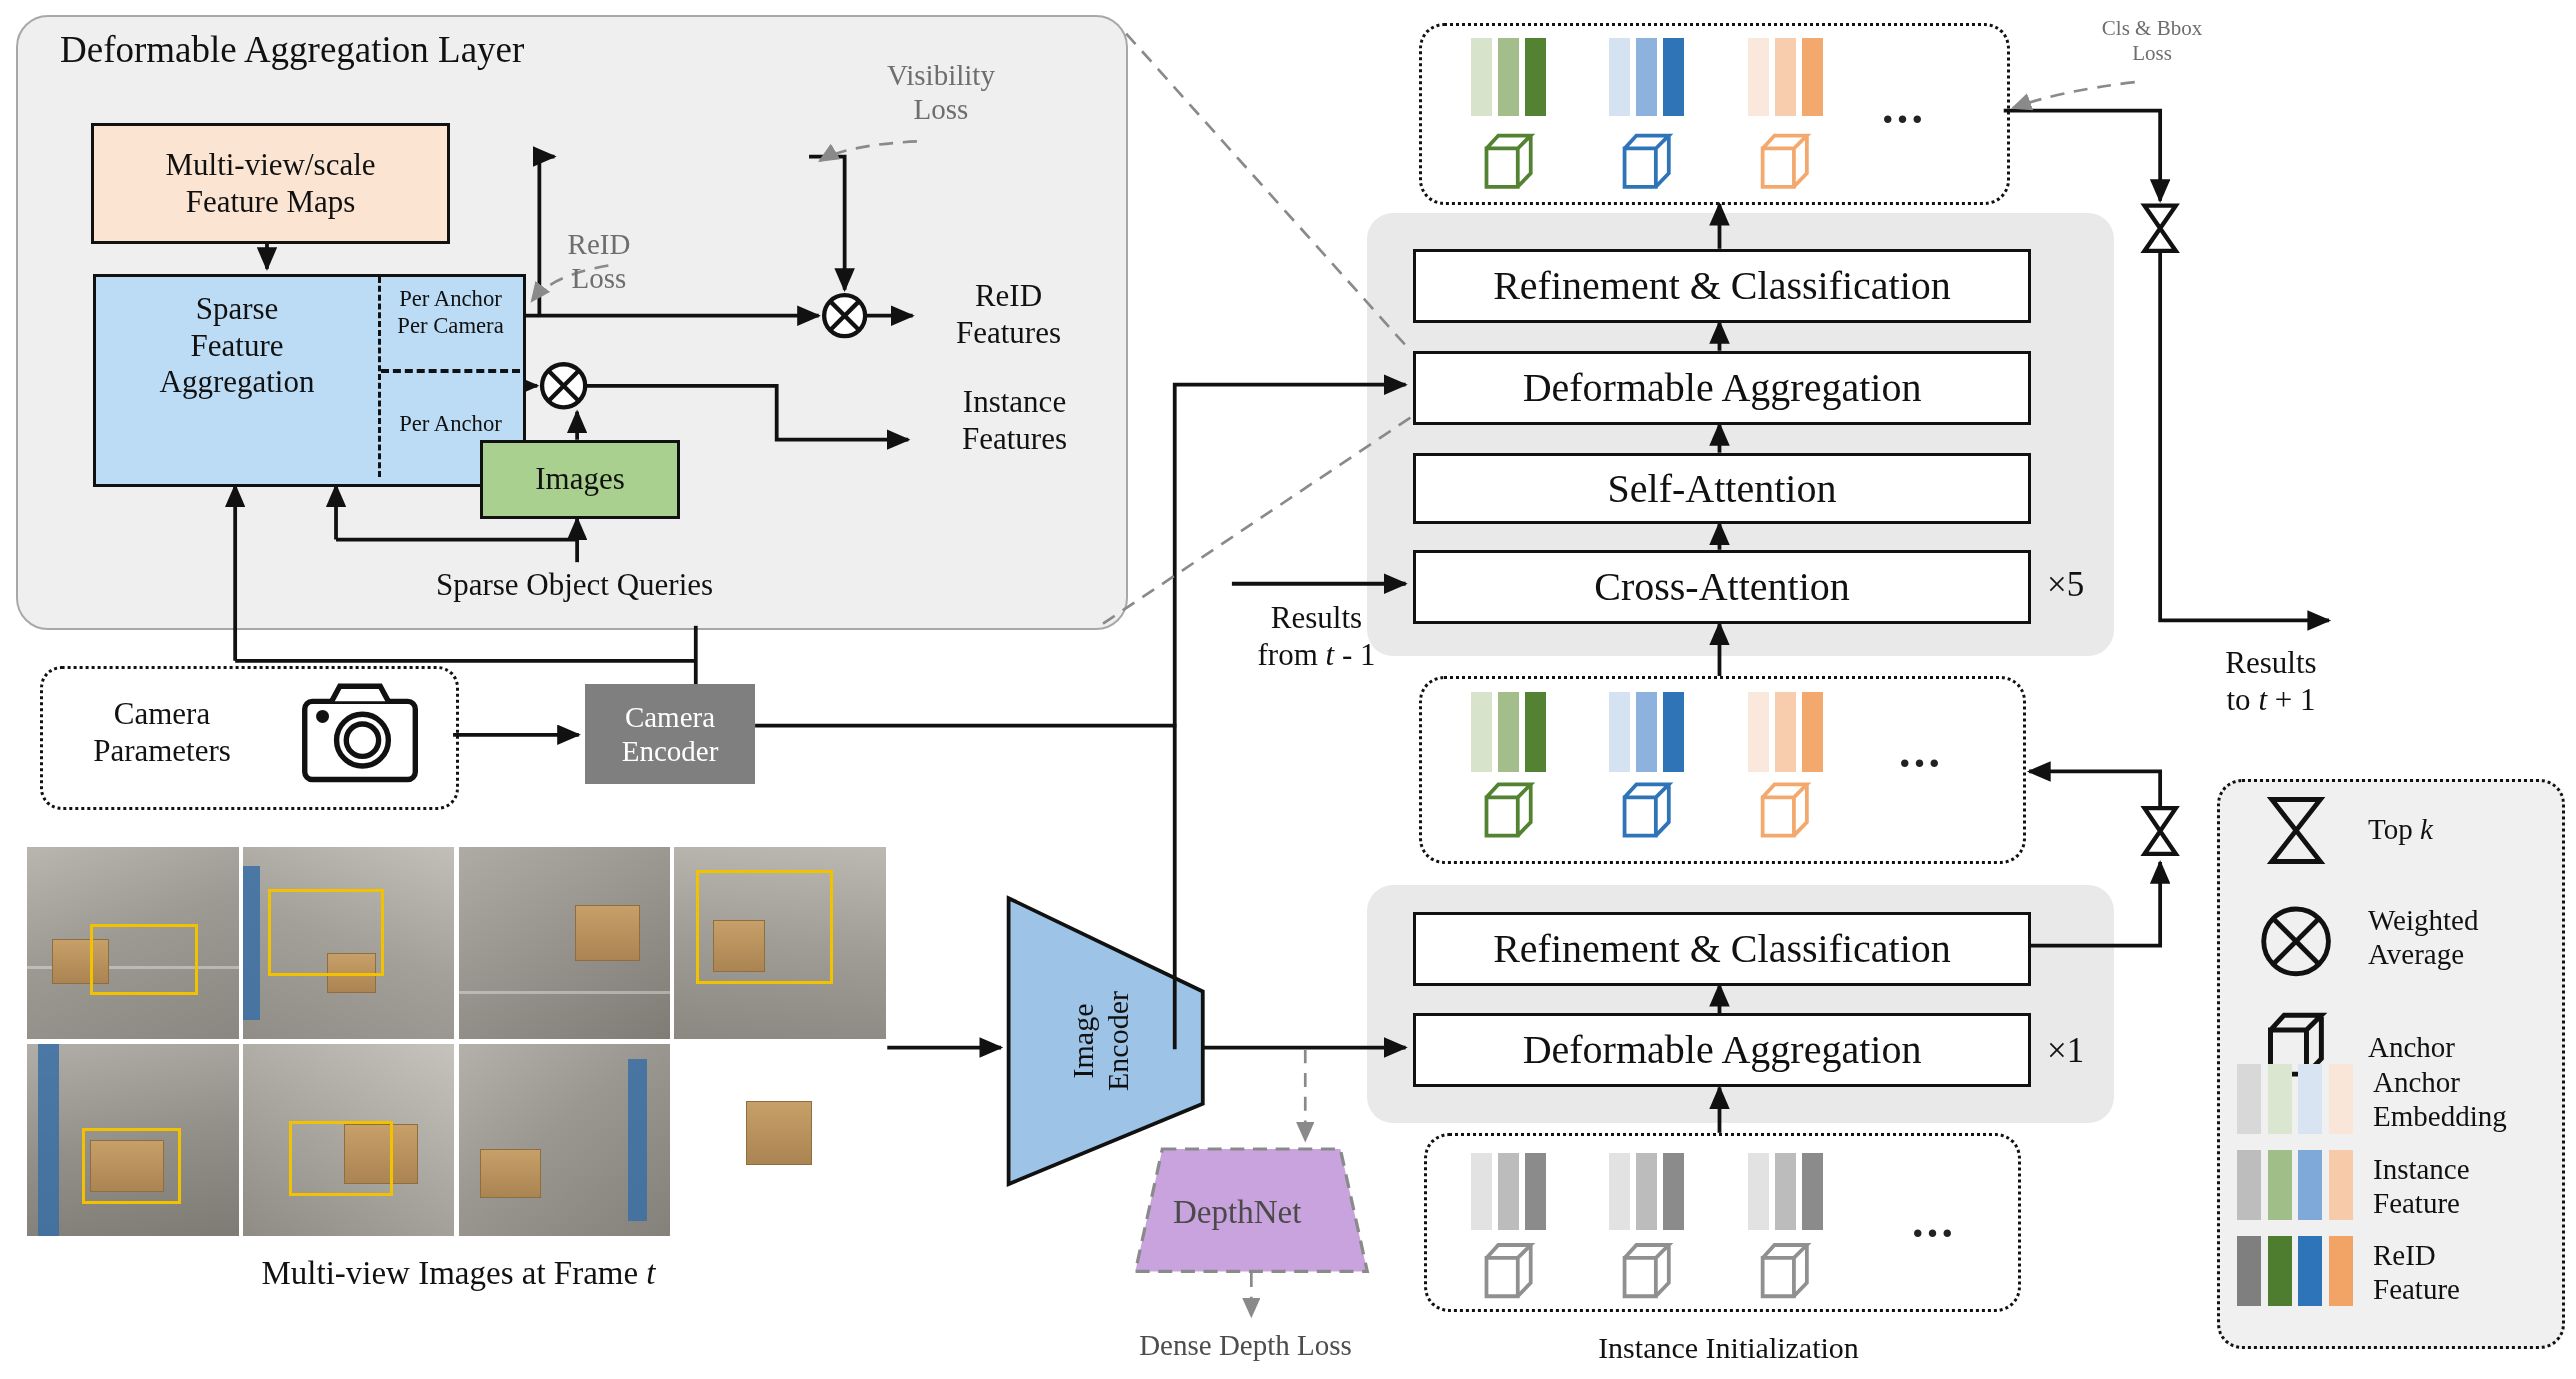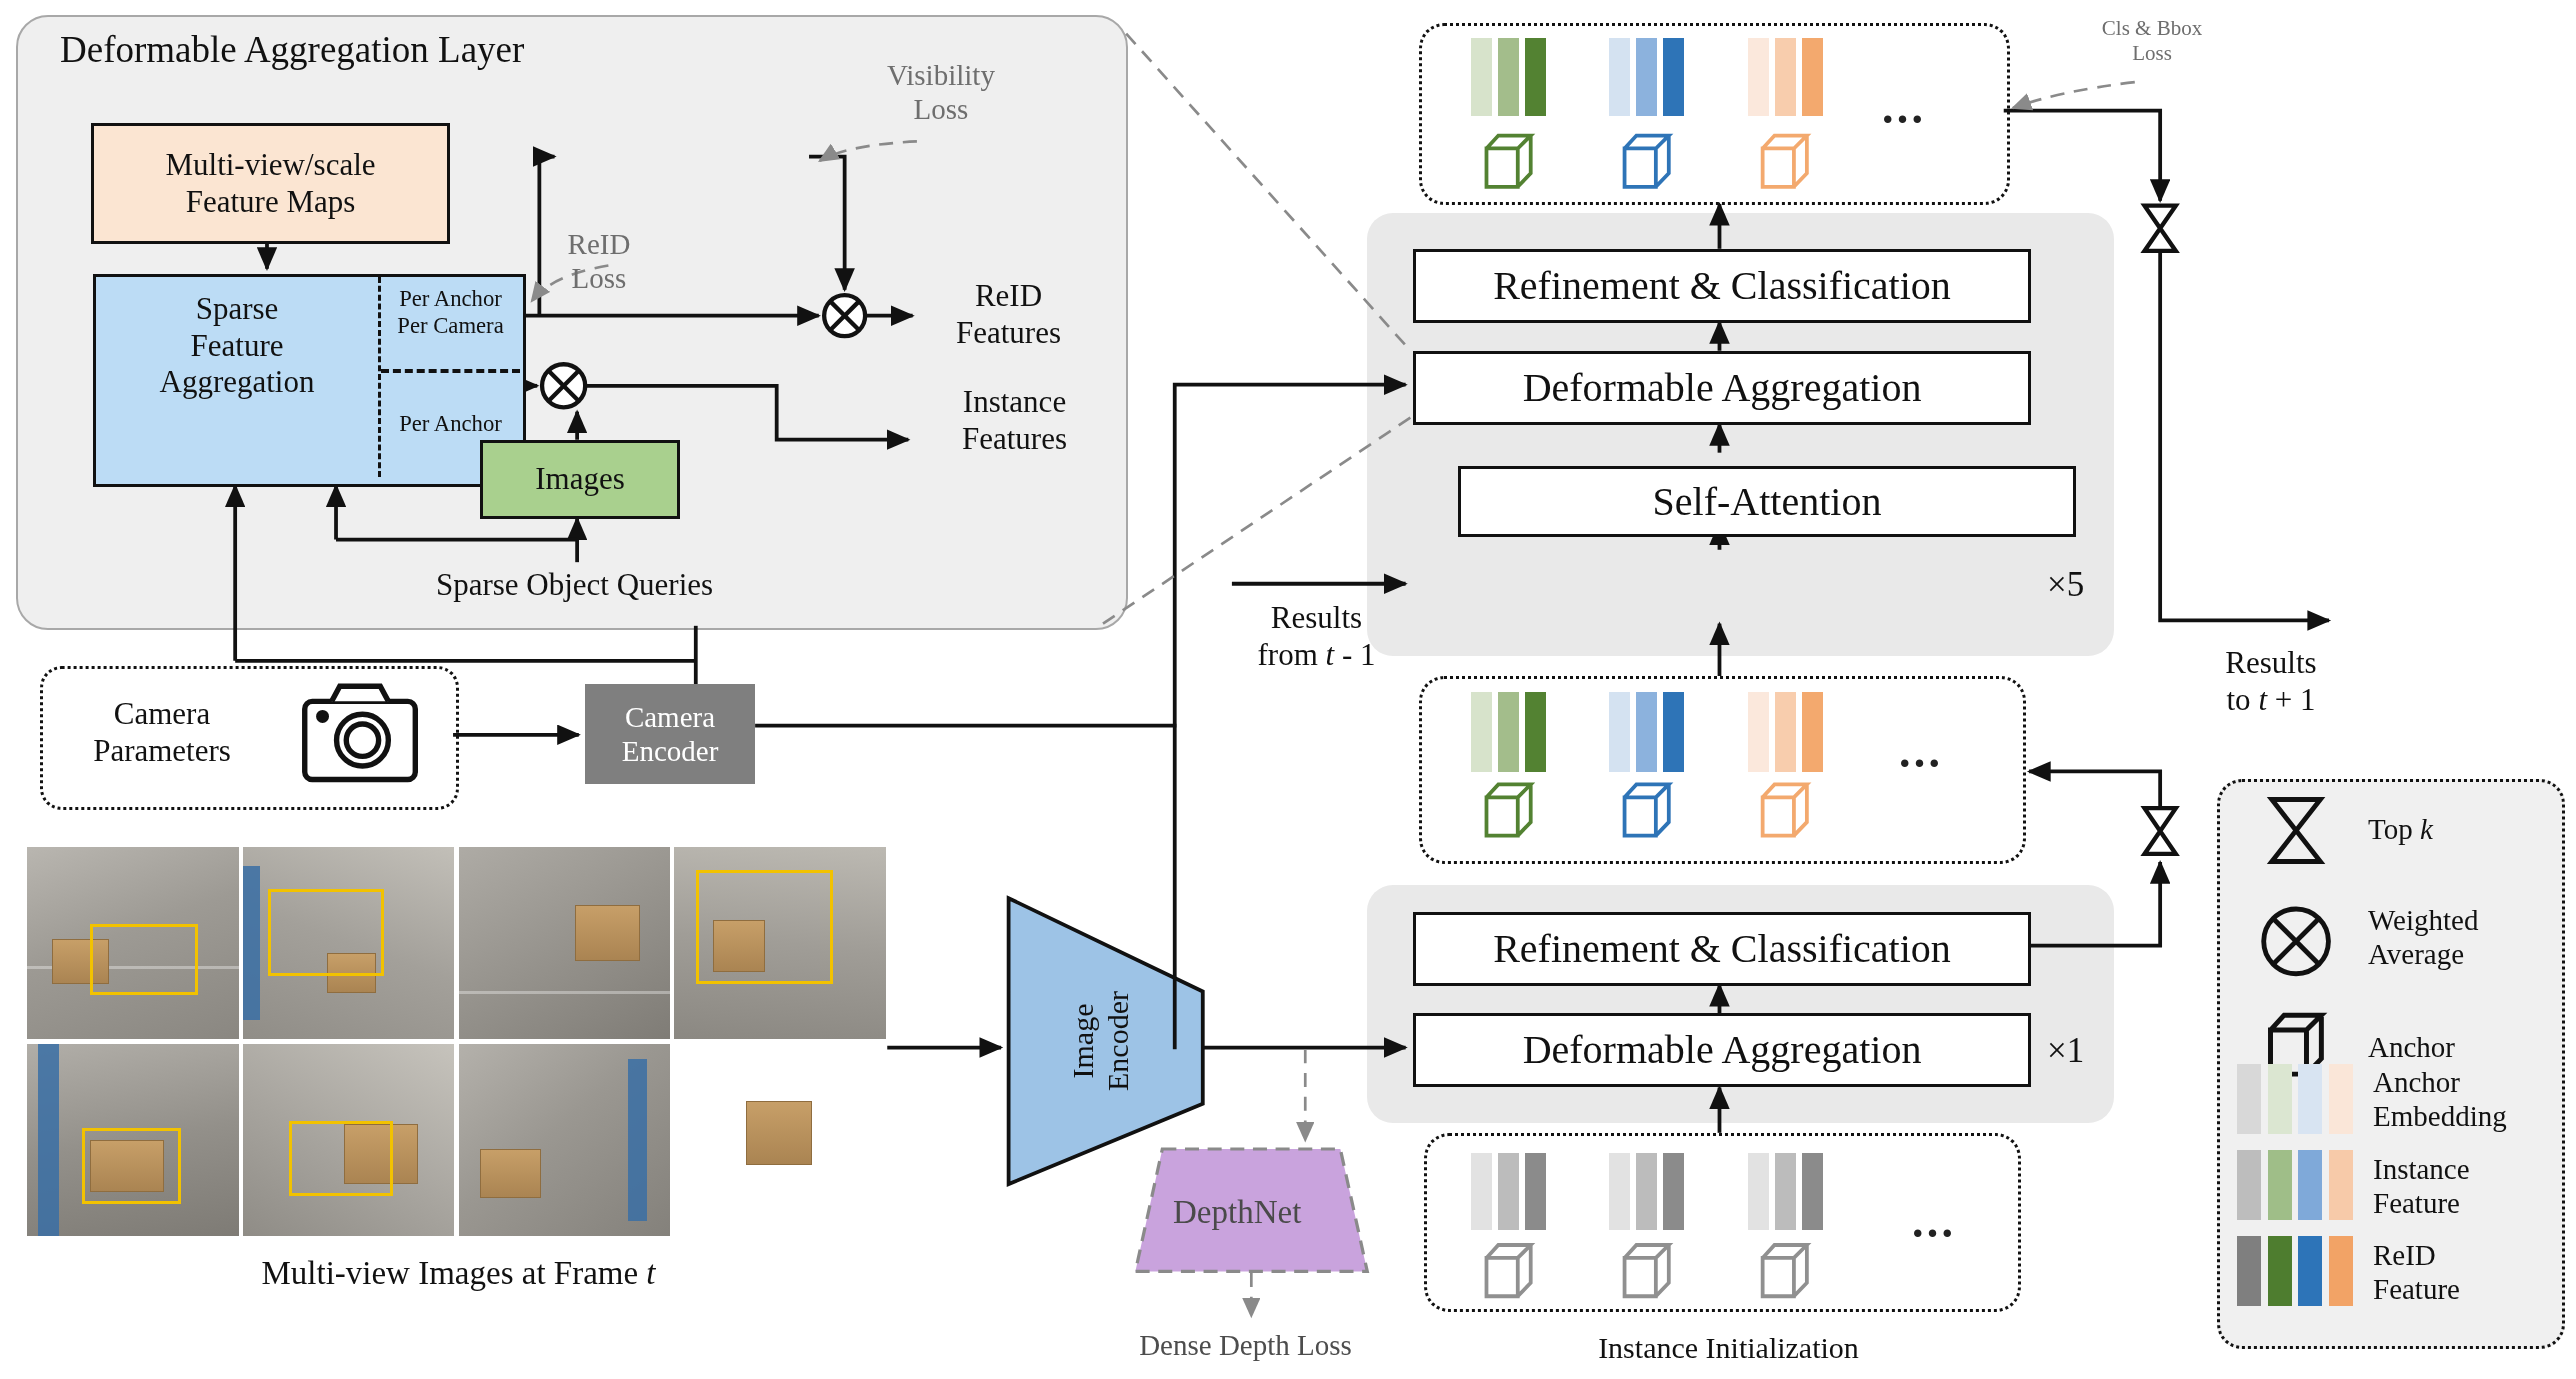--- a/index.html
+++ b/index.html
@@ -142,21 +142,22 @@
 Features</div>
 
   <div class="abs dotbox" style="left:40px;top:666px;width:413px;height:138px;border-radius:21.6px;"></div>
   <div class="abs pre ctr lbl" style="left:54px;top:696px;width:216px;font-size:31px;">Camera
 Parameters</div>
   <div class="abs node pre ctr lbl" style="left:585px;top:684px;width:170px;height:100px;background:#7f7f7f;color:#fff;border:none;font-size:29px;z-index:4;">Camera
 Encoder</div>
 
   <div class="abs rowbox lbl" style="left:1413px;top:249px;width:612px;height:68px;">Refinement &amp; Classification</div>
   <div class="abs rowbox lbl" style="left:1413px;top:351px;width:612px;height:68px;">Deformable Aggregation</div>
-  <div class="abs rowbox lbl" style="left:1413px;top:466px;width:612px;height:65px;margin-left:45px;">Self-Attention</div>
+  <div class="abs rowbox lbl" style="left:1413px;top:453px;width:612px;height:65px;">Self-Attention</div>
+  <div class="abs rowbox lbl" style="left:1413px;top:550px;width:612px;height:68px;">Cross-Attention</div>
   <div class="abs lbl" style="left:2047px;top:564px;font-size:35px;z-index:4;">×5</div>
 
   <div class="abs rowbox lbl" style="left:1413px;top:912px;width:612px;height:68px;">Refinement &amp; Classification</div>
   <div class="abs rowbox lbl" style="left:1413px;top:1013px;width:612px;height:68px;">Deformable Aggregation</div>
   <div class="abs lbl" style="left:2047px;top:1030px;font-size:35px;z-index:4;">×1</div>
   <div class="abs ctr lbl" style="left:1553px;top:1330px;width:351px;font-size:30px;">Instance Initialization</div>
 
   <div class="abs ctr lbl" style="left:1214px;top:600px;width:205px;font-size:31px;">
     <span>Results</span><br>
     <span>from </span><i>t</i><span> - 1</span>

